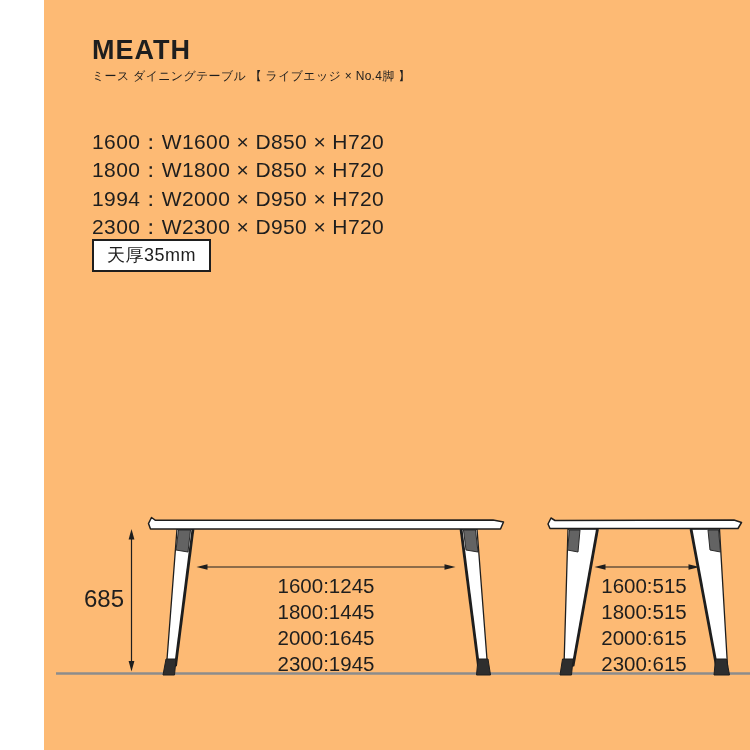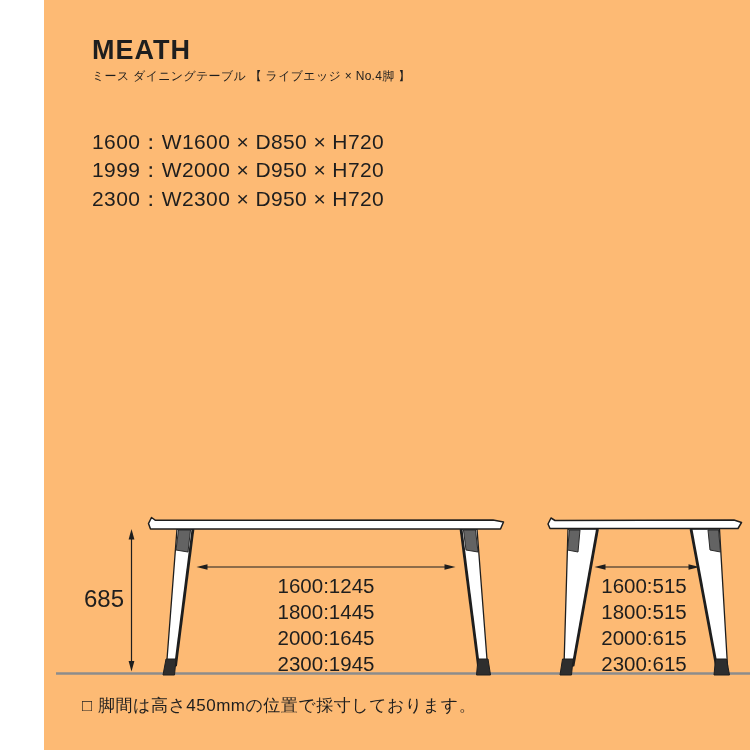--- a/index.html
+++ b/index.html
@@ -34,24 +34,26 @@
 </head>
 <body>
 
 <div class="canvas">
 
   <div class="title">MEATH</div>
   <div class="subtitle">ミース ダイニングテーブル 【 ライブエッジ × No.4脚 】</div>
 
   <div class="spec-list">
     <span>1600：W1600 × D850 × H720</span>
-    <span>1999：W2000 × D950 × H720</span>
+    <span>1800：W1800 × D850 × H720</span>
+    <span>1994：W2000 × D950 × H720</span>
     <span>2300：W2300 × D950 × H720</span>
   </div>
 
+  <div class="thickness-box">天厚35mm</div>
 
   <div class="drawing">
     <svg width="750" height="200" viewBox="0 500 750 200">
 
       <line x1="0" y1="673.5" x2="750" y2="673.5" stroke="#8c8c8c" stroke-width="2.4"></line>
 
       <g>
 
         <g>
           <path d="M121,529 L137,529 L119.5,666 L110.5,666 Z" fill="#ffffff" stroke="#1e1e1e" stroke-width="1.3"></path>
@@ -116,15 +118,14 @@
           <text x="588" y="592.5" font-size="20.5" text-anchor="middle">1600:515</text>
           <text x="588" y="618.8" font-size="20.5" text-anchor="middle">1800:515</text>
           <text x="588" y="645.1" font-size="20.5" text-anchor="middle">2000:615</text>
           <text x="588" y="671.4" font-size="20.5" text-anchor="middle">2300:615</text>
         </g>
       </g>
 
     </svg>
   </div>
 
-  <div class="footnote">□ 脚間は高さ450mmの位置で採寸しております。</div>
 
 </div>
 
 </body></html>

